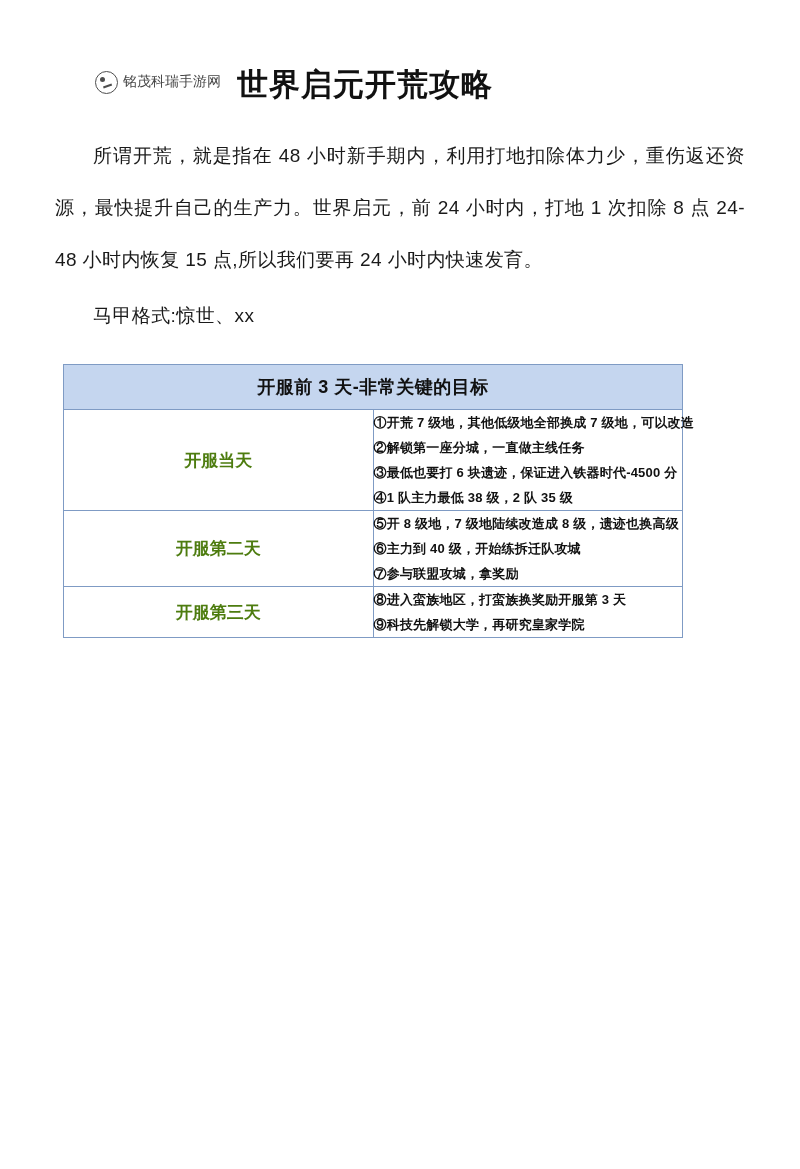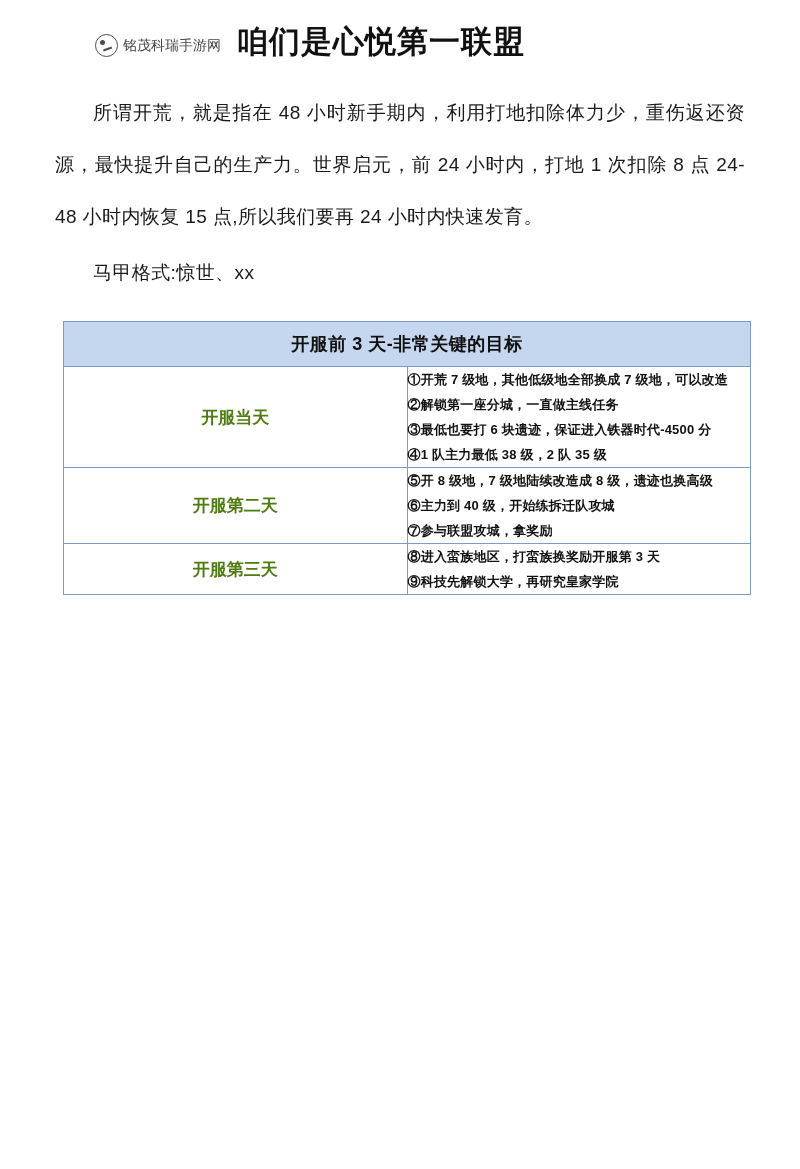--- a/index.html
+++ b/index.html
@@ -19,22 +19,22 @@
     width: 800px;
     height: 1169px;
     position: relative;
     box-sizing: border-box;
     padding: 0 55px;
   }
 
   
   .header-row {
     display: flex;
-    align-items: flex-end;
-    padding-top: 21px;
+    align-items: center;
+    padding-top: 64px;
     padding-left: 40px;
   }
   .watermark {
     display: flex;
     align-items: center;
     gap: 5px;
     color: #3a3a3a;
     font-size: 14px;
     white-space: nowrap;
     margin-bottom: 6px;
@@ -132,21 +132,21 @@
     margin-top: 44px;
     margin-left: 36px;
     letter-spacing: 2px;
     color: #111;
   }
 
   
   table.guide {
     margin-top: 22px;
     margin-left: 8px;
-    width: 688px;
+    width: 620px;
     border-collapse: collapse;
     table-layout: fixed;
   }
   table.guide td, table.guide th {
     border: 1px solid #7f9bc4;
     padding: 0;
   }
   .tbl-head {
     background: #c5d6ef;
     text-align: center;
@@ -180,21 +180,21 @@
 </head>
 <body>
 
 <div class="page">
 
   <div class="header-row">
     <div class="watermark">
       <span class="wm-icon"></span>
       <span>铭茂科瑞手游网</span>
     </div>
-    <div class="doc-title">咱们是心悦第一联盟</div>
+    <div class="doc-title">世界启元开荒攻略</div>
   </div>
 
   <p class="para indent block-1">所谓开荒，就是指在 48 小时新手期内，利用打地扣除体力少，重伤返还资源，最快提升自己的生产力。世界启元，前 24 小时内，打地 1 次扣除 8 点 24-48 小时内恢复 15 点,所以我们要再 24 小时内快速发育。</p>
 
 
 
   <p class="para indent block-4">马甲格式:惊世、xx</p>
 
 
 

